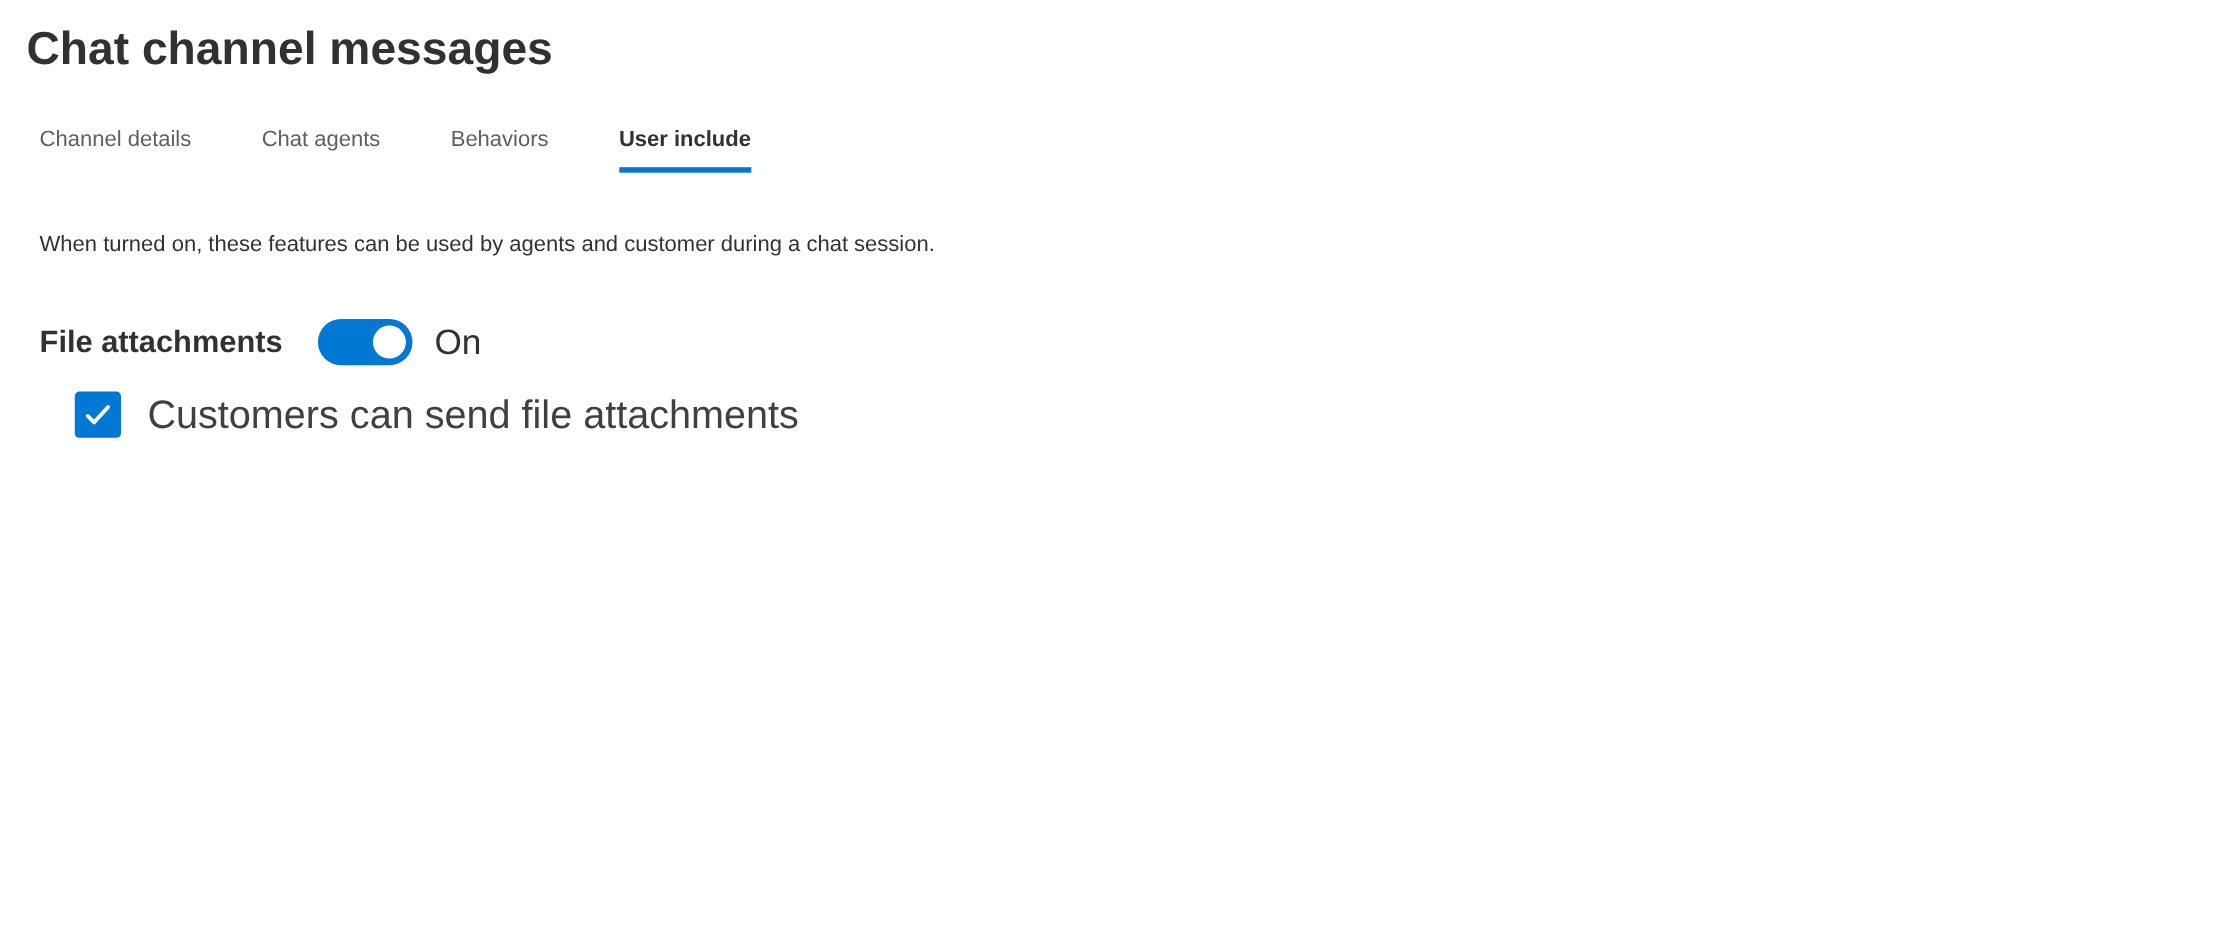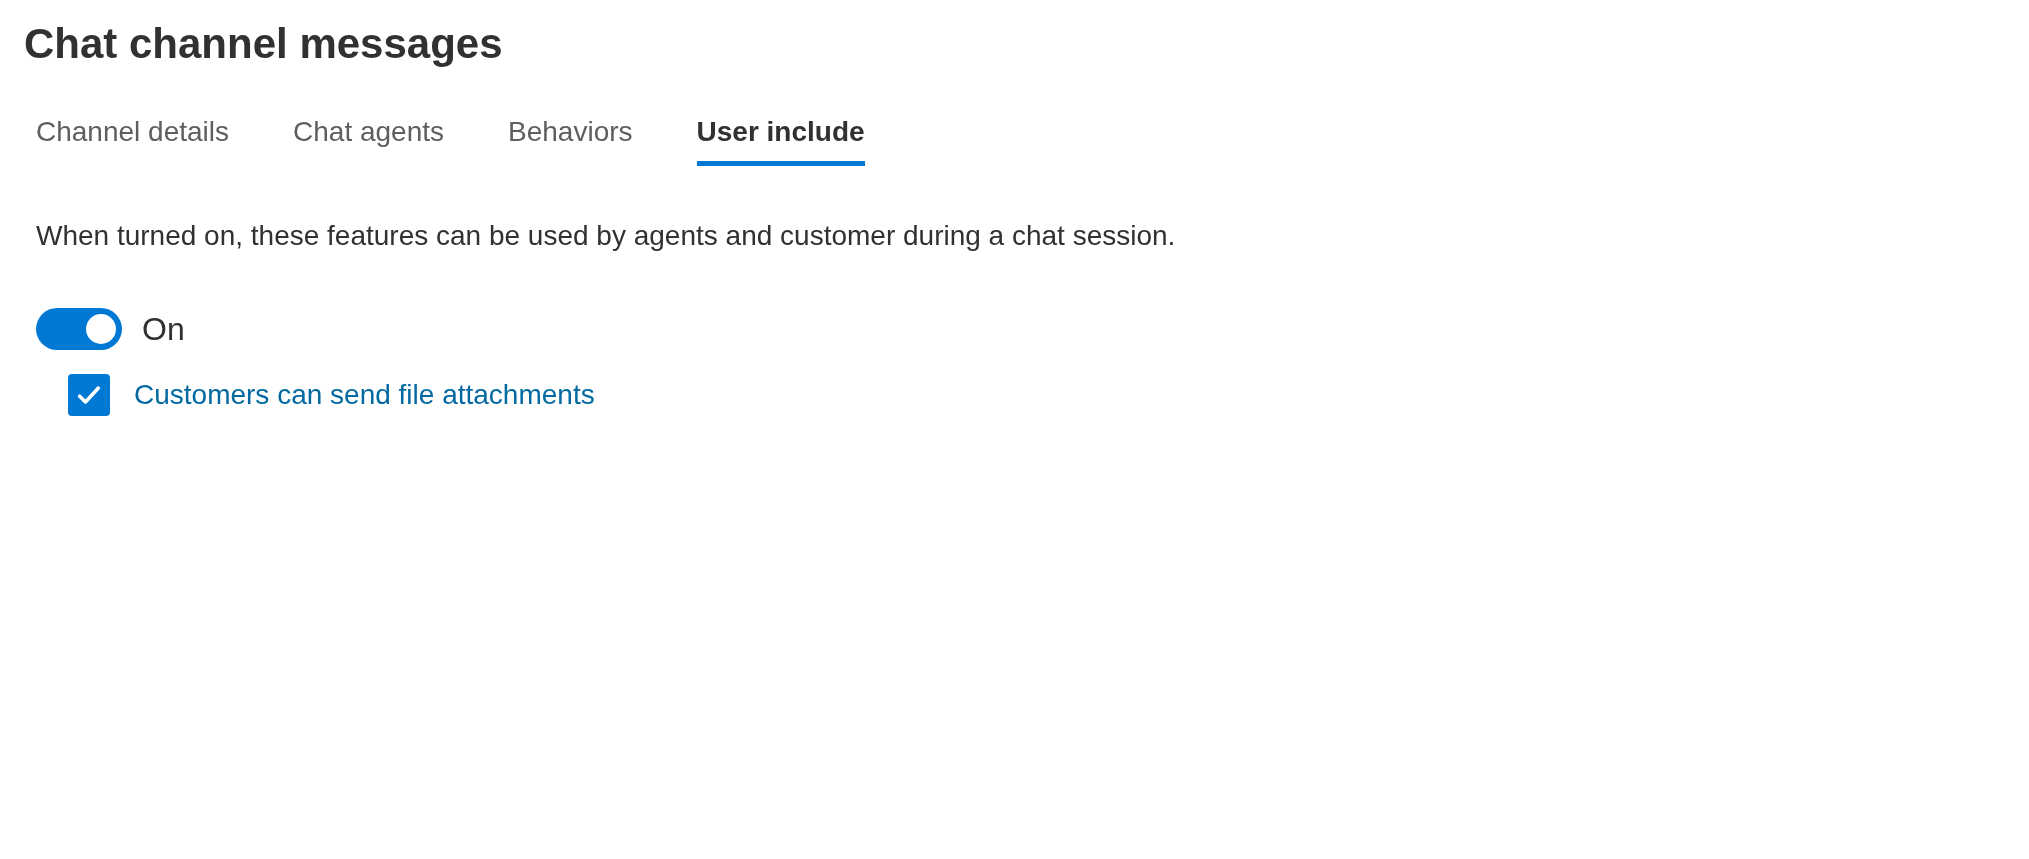--- a/index.html
+++ b/index.html
@@ -16,42 +16,42 @@
       margin: 0 0 48px 0;
       color: #323130;
     }
     .tabs {
       display: flex;
       gap: 64px;
       margin-bottom: 56px;
       padding-left: 12px;
     }
     .tab {
-      font-size: 28px;
+      font-size: 20px;
       color: #605e5c;
       cursor: pointer;
       padding-bottom: 16px;
       position: relative;
       font-weight: 400;
     }
     .tab.active {
       color: #323130;
       font-weight: 600;
     }
     .tab.active::after {
       content: "";
       position: absolute;
       left: 0;
       right: 0;
       bottom: -2px;
       height: 5px;
       background: #0078d4;
     }
     .description {
-      font-size: 28px;
+      font-size: 20px;
       color: #323130;
       margin-bottom: 56px;
       padding-left: 12px;
     }
     .section {
       padding-left: 12px;
     }
     .section-row {
       display: flex;
       align-items: center;
@@ -112,40 +112,41 @@
       align-items: center;
       justify-content: center;
       cursor: pointer;
       flex-shrink: 0;
     }
     .checkbox svg {
       width: 28px;
       height: 28px;
     }
     .checkbox-label {
-      font-size: 28px;
-      color: #0369a1;
+      font-size: 36px;
+      color: #404040;
     }
   </style>
 </head>
 <body>
 
 <h1 class="page-title">Chat channel messages</h1>
 
 <div class="tabs">
   <div class="tab">Channel details</div>
   <div class="tab">Chat agents</div>
   <div class="tab">Behaviors</div>
   <div class="tab active">User include</div>
 </div>
 
 <div class="description">When turned on, these features can be used by agents and customer during a chat session.</div>
 
 <div class="section">
   <div class="section-row">
+    <span class="section-label">File attachments</span>
     <div class="toggle-wrap">
       <div class="toggle">
         <div class="toggle-knob"></div>
       </div>
       <span class="toggle-state">On</span>
     </div>
   </div>
 
 
   <div class="checkbox-list">

